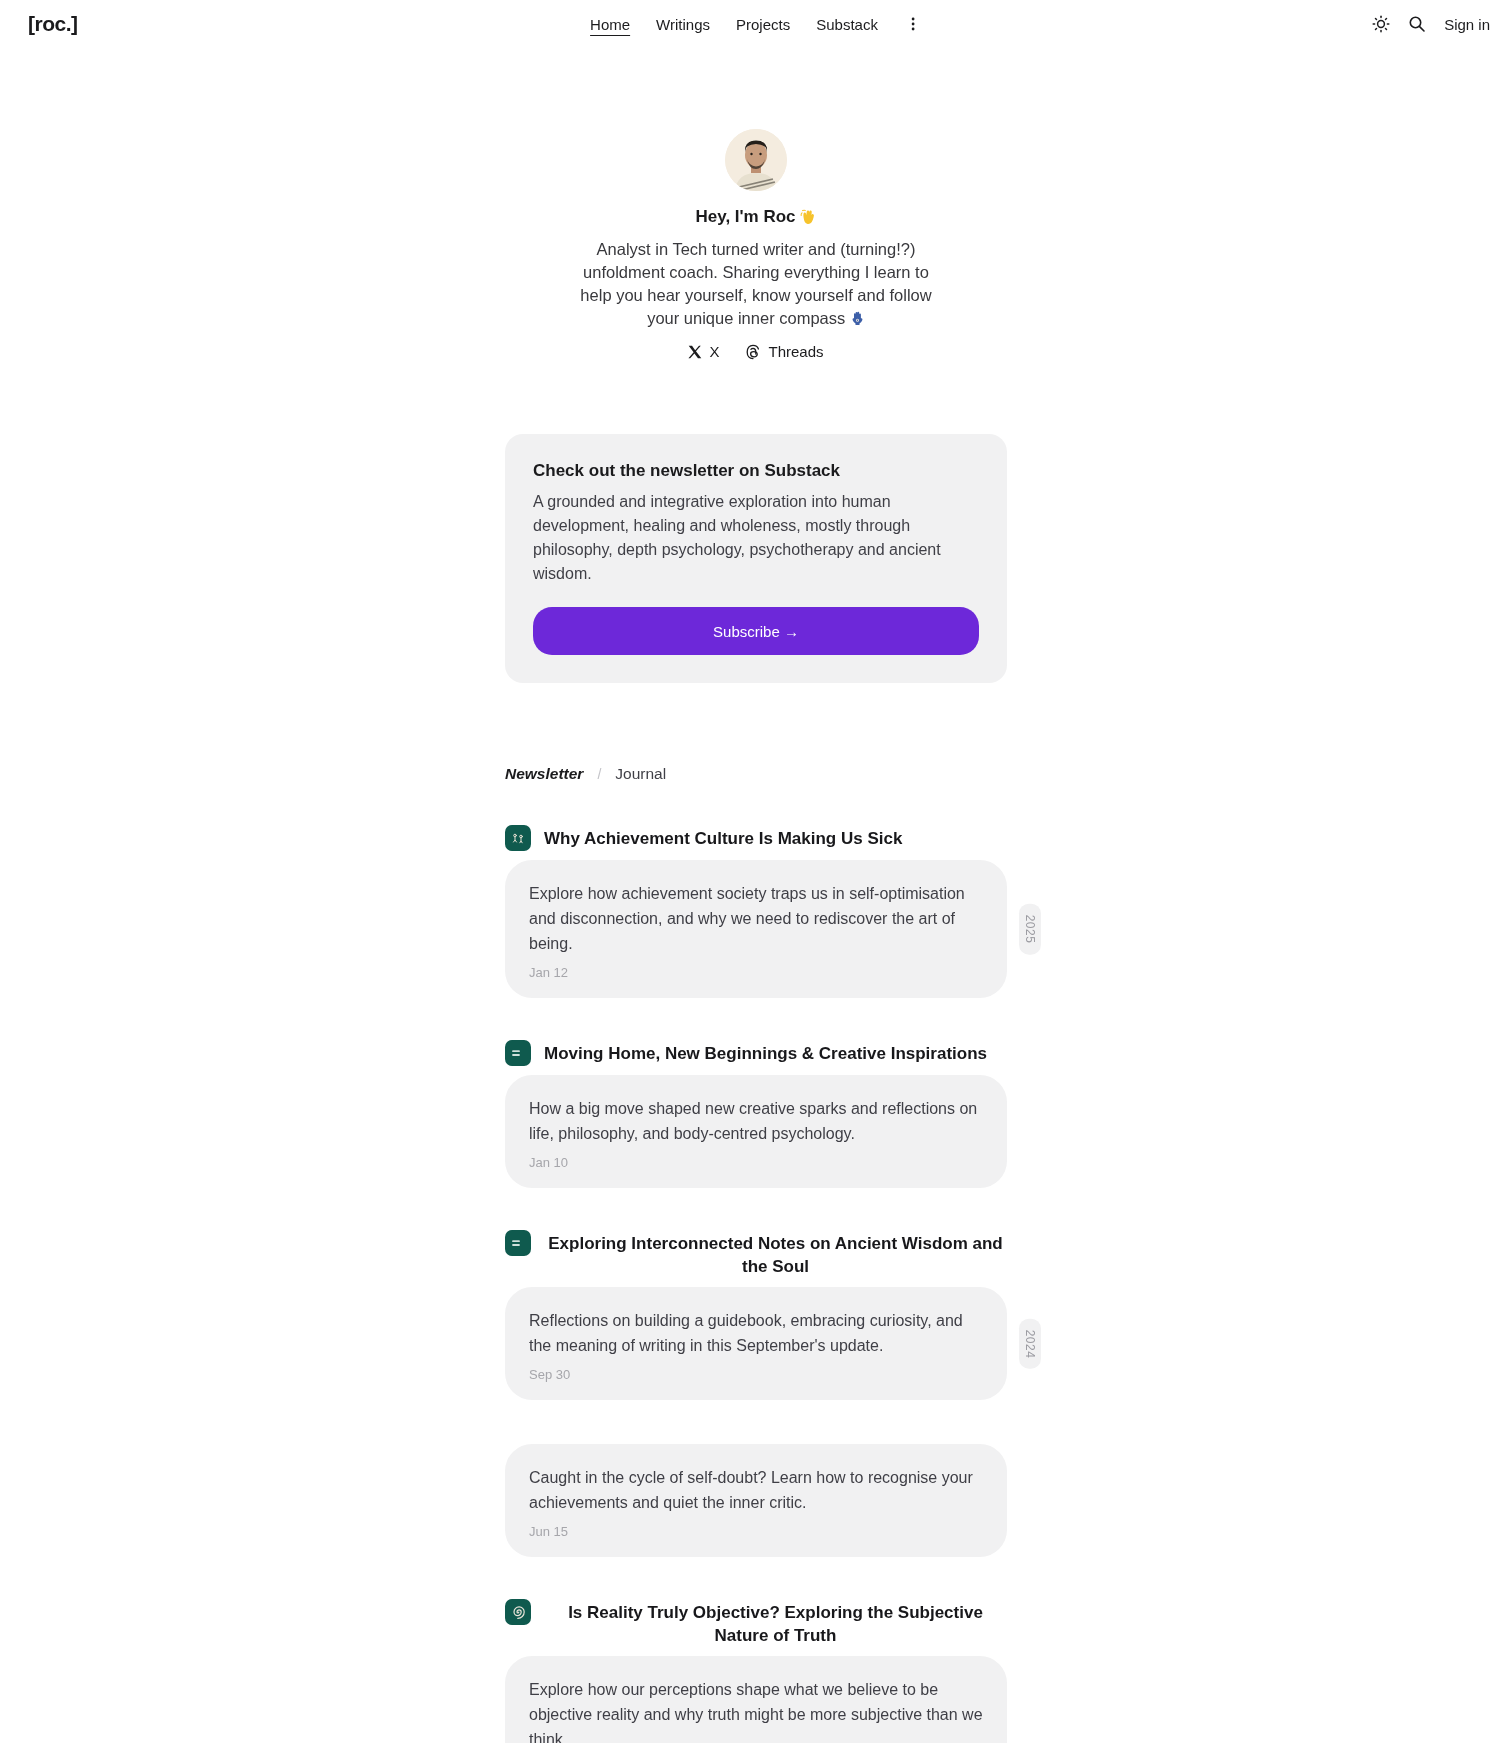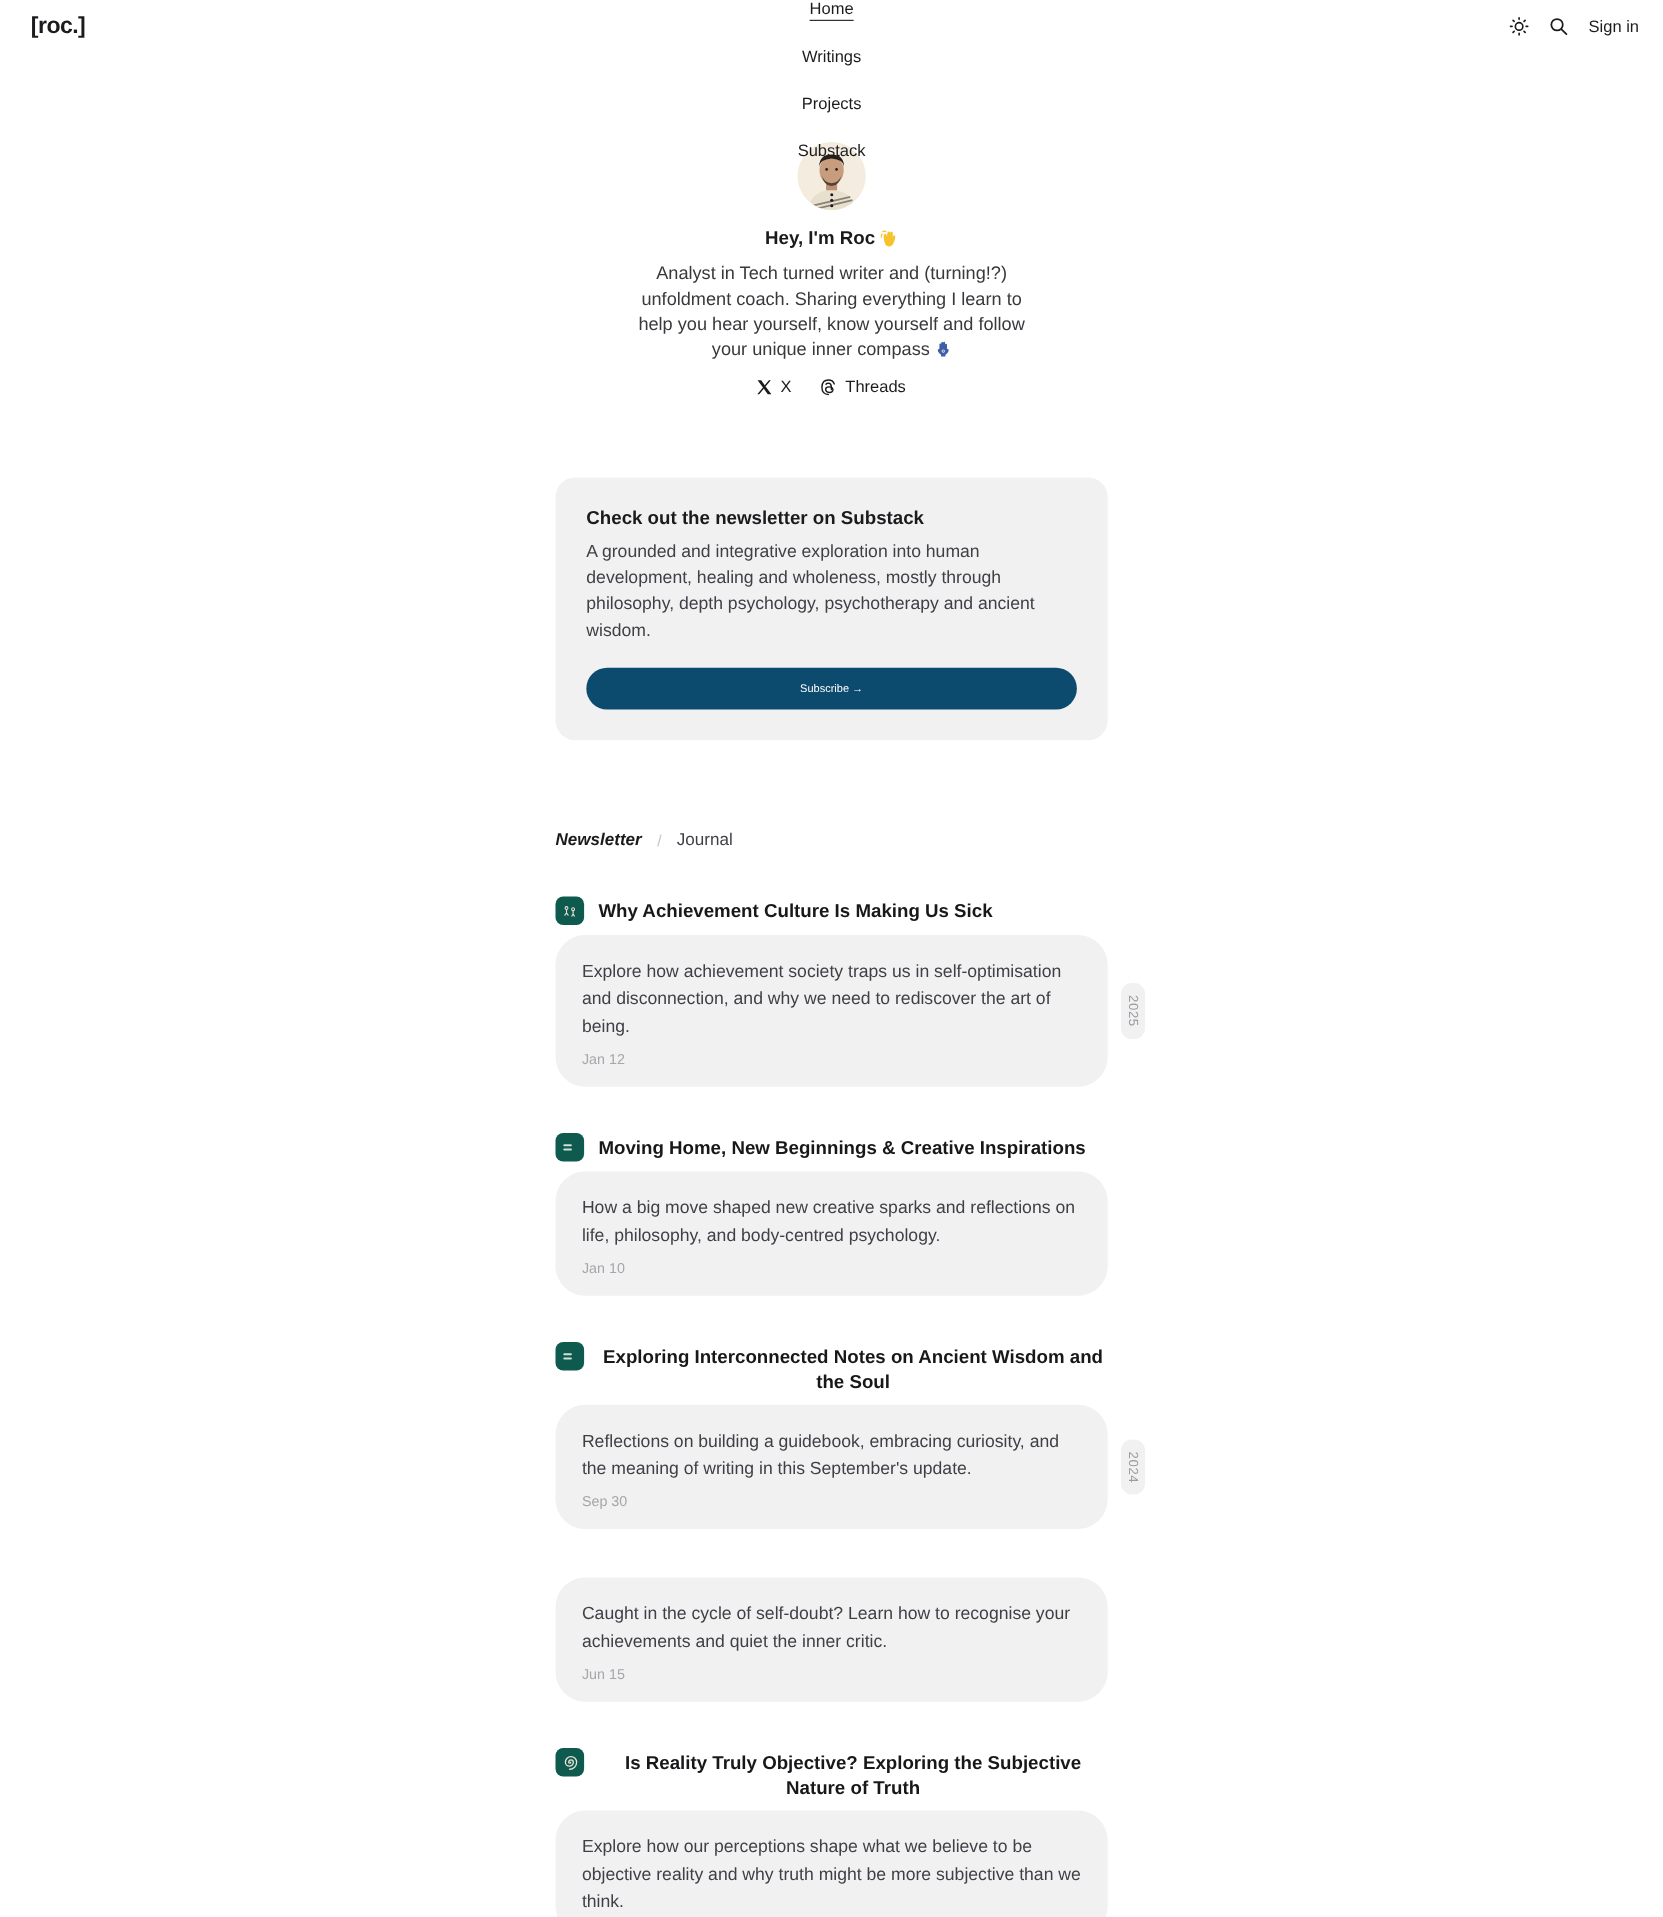--- a/index.html
+++ b/index.html
@@ -22,21 +22,20 @@
   }
   .logo { font-size: 21px; font-weight: 700; letter-spacing: -0.5px; color: #1b1b1d; }
   .nav {
     position: absolute;
     left: 50%; top: 0;
     transform: translateX(-50%);
     height: 48px;
     display: flex;
     align-items: center;
     gap: 26px;
-    flex-direction: column;
   }
   .nav-item { font-size: 15px; color: #1c1c1e; cursor: pointer; text-decoration: none; }
   .nav-item.active { text-decoration: underline; text-underline-offset: 5px; text-decoration-thickness: 1.2px; }
   .kebab { display: flex; align-items: center; cursor: pointer; padding: 2px; }
   .header-right { margin-left: auto; display: flex; align-items: center; gap: 18px; }
   .icon-btn { display: flex; align-items: center; cursor: pointer; }
   .signin { font-size: 15px; font-weight: 500; cursor: pointer; }
 
   
   .profile { margin-top: 81px; text-align: center; }
@@ -64,25 +63,25 @@
   .newsletter-card {
     margin-top: 74px;
     background: #f1f1f2;
     border-radius: 18px;
     padding: 27px 28px 28px;
   }
   .newsletter-title { font-size: 17px; font-weight: 700; color: #1b1b1d; }
   .newsletter-desc { margin-top: 9px; font-size: 16px; line-height: 24px; color: #3f3f46; }
   .subscribe-btn {
     margin-top: 21px;
-    width: 100%; height: 38px;
+    width: 100%; height: 48px;
     border: none; border-radius: 19px;
-    background: #0c4a6e; color: #ffffff;
+    background: #6d28d9; color: #ffffff;
     font-family: "Liberation Sans", sans-serif;
-    font-size: 10px; font-weight: 500;
+    font-size: 15px; font-weight: 500;
     cursor: pointer;
   }
 
   
   .tabs { margin-top: 82px; display: flex; align-items: center; gap: 14px; }
   .tab { font-size: 15.5px; cursor: pointer; }
   .tab.active { font-weight: 700; color: #1b1b1d; font-style: italic; }
   .tab.inactive { font-weight: 500; color: #3f3f46; }
   .tab-sep { color: #c3c3c8; font-size: 14px; }
 

